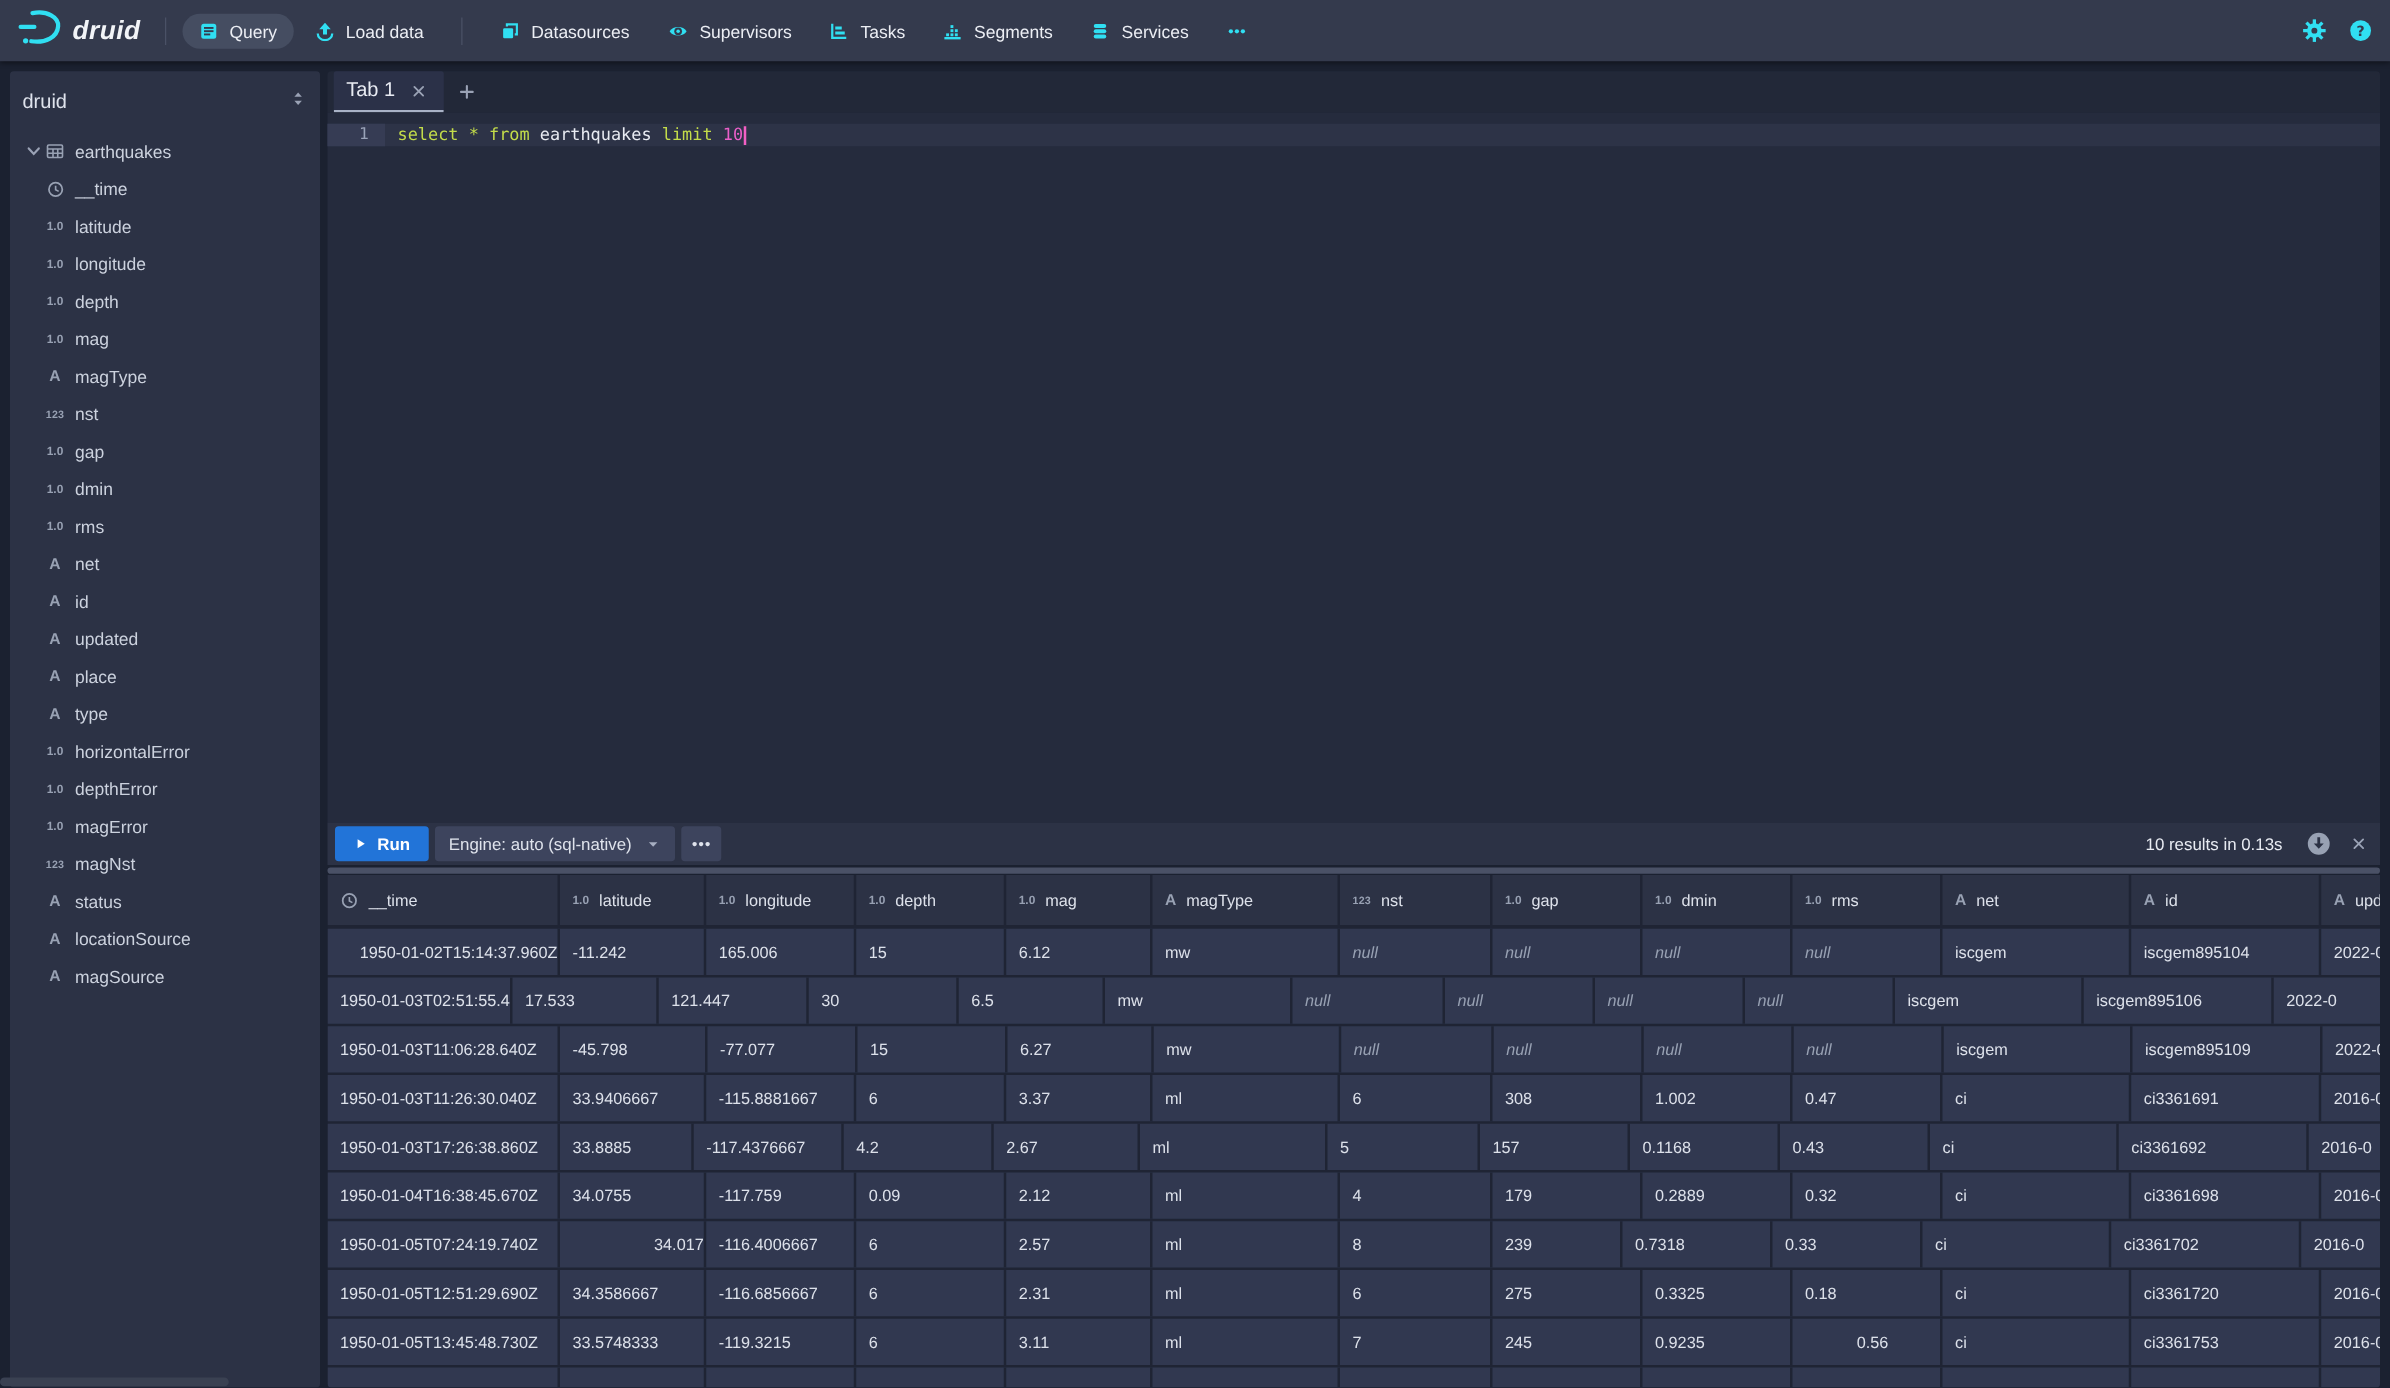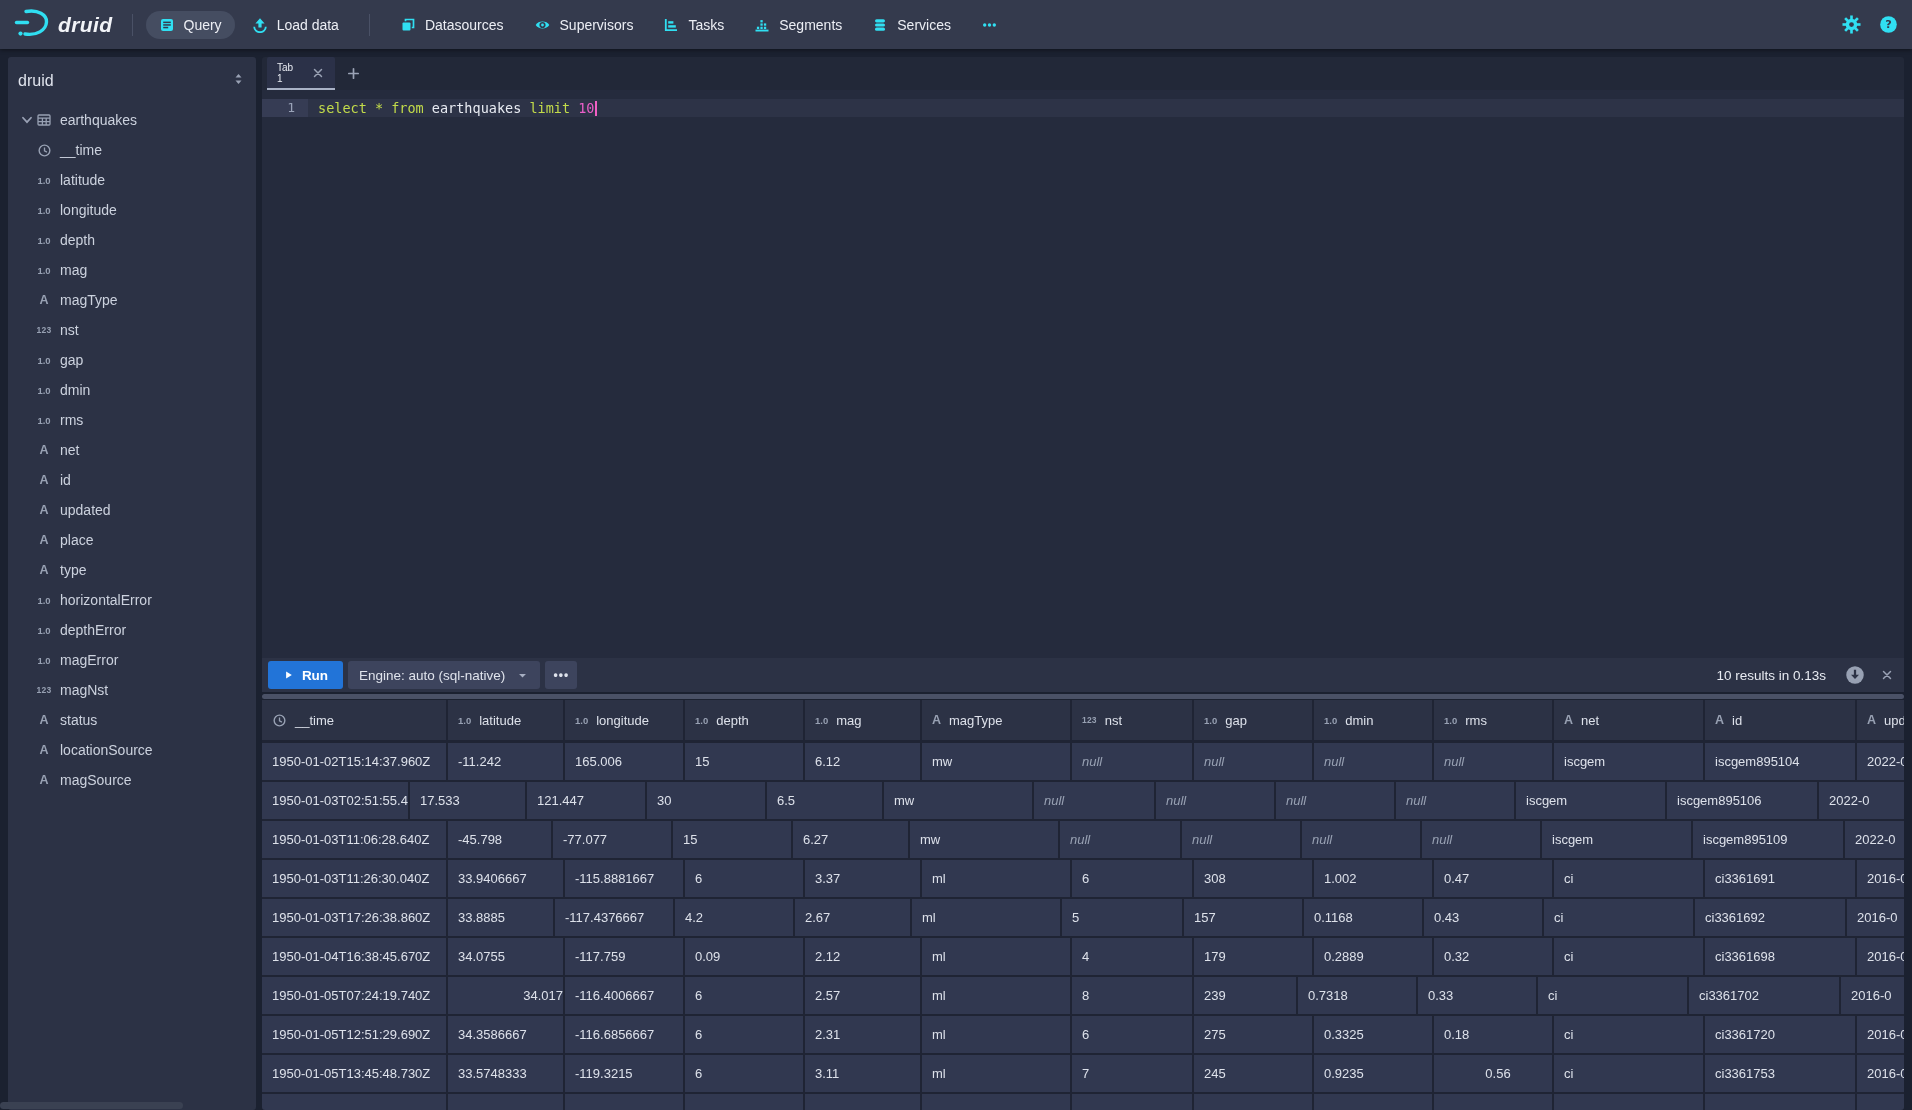--- a/index.html
+++ b/index.html
@@ -32,22 +32,22 @@
   .tree-row.field{padding-left:28px;}
   .tree-row .ticon{width:16px;display:flex;justify-content:center;align-items:center;margin-right:8px;flex:none;}
   .type-glyph{color:#98a1b3;font-weight:700;}
   .tg-float{font-size:9.5px;}
   .tg-int{font-size:8.5px;letter-spacing:.2px;}
   .tg-string{font-size:12.5px;font-weight:600;}
   
   .main{position:absolute;left:262px;right:8px;top:57px;bottom:0;}
   .tabstrip{position:absolute;left:0;right:0;top:0;height:33px;background:#222838;
     border-radius:3px 3px 0 0;display:flex;align-items:stretch;}
-  .tab{margin-left:5px;width:68px;background:#2b3148;display:flex;align-items:center;
-    padding:0 10px;gap:12px;font-size:10px;color:#e8ebf2;box-sizing:border-box;
+  .tab{margin-left:5px;width:88px;background:#2b3148;display:flex;align-items:center;
+    padding:0 10px;gap:12px;font-size:16px;color:#e8ebf2;box-sizing:border-box;
     border-bottom:2px solid #a9b2c6;border-radius:2px 2px 0 0;cursor:pointer;}
   .tab-close{display:flex;align-items:center;cursor:pointer;}
   .newtab{width:36px;display:flex;align-items:center;justify-content:center;cursor:pointer;}
   
   .editor{position:absolute;left:0;right:0;top:33px;height:568px;background:#252b3d;
     font-family:"DejaVu Sans Mono",monospace;font-size:13.5px;padding-top:9px;box-sizing:border-box;cursor:text;}
   .codeline{display:flex;height:18px;line-height:18px;background:#2d3347;}
   .gutter{width:46px;flex:none;background:#363c54;color:#9aa3b8;text-align:right;
     padding-right:13px;box-sizing:border-box;font-size:13px;}
   .code{padding-left:10px;display:flex;align-items:center;white-space:pre;}
@@ -519,21 +519,21 @@
           </div>
           <div class="th" style="width: 200px;">
             <span class="ticon">
               <span class="type-glyph tg-string">A</span>
             </span>
             <span>updated</span>
           </div>
         </div>
       <div id="tbody">
           <div class="trow">
-            <div class="td" style="width: 186px;">1950-01-02T15:14:37.960Z</div>
+            <div class="td" style="width: 186px; text-align: right;">1950-01-02T15:14:37.960Z</div>
             <div class="td" style="width: 117px;">-11.242</div>
             <div class="td" style="width: 120px;">165.006</div>
             <div class="td" style="width: 120px;">15</div>
             <div class="td" style="width: 117px;">6.12</div>
             <div class="td" style="width: 150px;">mw</div>
             <div class="td null" style="width: 122px;">null</div>
             <div class="td null" style="width: 120px;">null</div>
             <div class="td null" style="width: 120px;">null</div>
             <div class="td null" style="width: 120px;">null</div>
             <div class="td" style="width: 151px;">iscgem</div>
@@ -550,21 +550,21 @@
             <div class="td null" style="width: 122px;">null</div>
             <div class="td null" style="width: 120px;">null</div>
             <div class="td null" style="width: 120px;">null</div>
             <div class="td null" style="width: 120px;">null</div>
             <div class="td" style="width: 151px;">iscgem</div>
             <div class="td" style="width: 152px;">iscgem895106</div>
             <div class="td" style="width: 200px;">2022-0</div>
           </div>
           <div class="trow">
             <div class="td" style="width: 186px;">1950-01-03T11:06:28.640Z</div>
-            <div class="td" style="width: 105px;">-45.798</div>
+            <div class="td" style="width: 118px;">-45.798</div>
             <div class="td" style="width: 120px;">-77.077</div>
             <div class="td" style="width: 120px;">15</div>
             <div class="td" style="width: 117px;">6.27</div>
             <div class="td" style="width: 150px;">mw</div>
             <div class="td null" style="width: 122px;">null</div>
             <div class="td null" style="width: 120px;">null</div>
             <div class="td null" style="width: 120px;">null</div>
             <div class="td null" style="width: 120px;">null</div>
             <div class="td" style="width: 151px;">iscgem</div>
             <div class="td" style="width: 152px;">iscgem895109</div>

